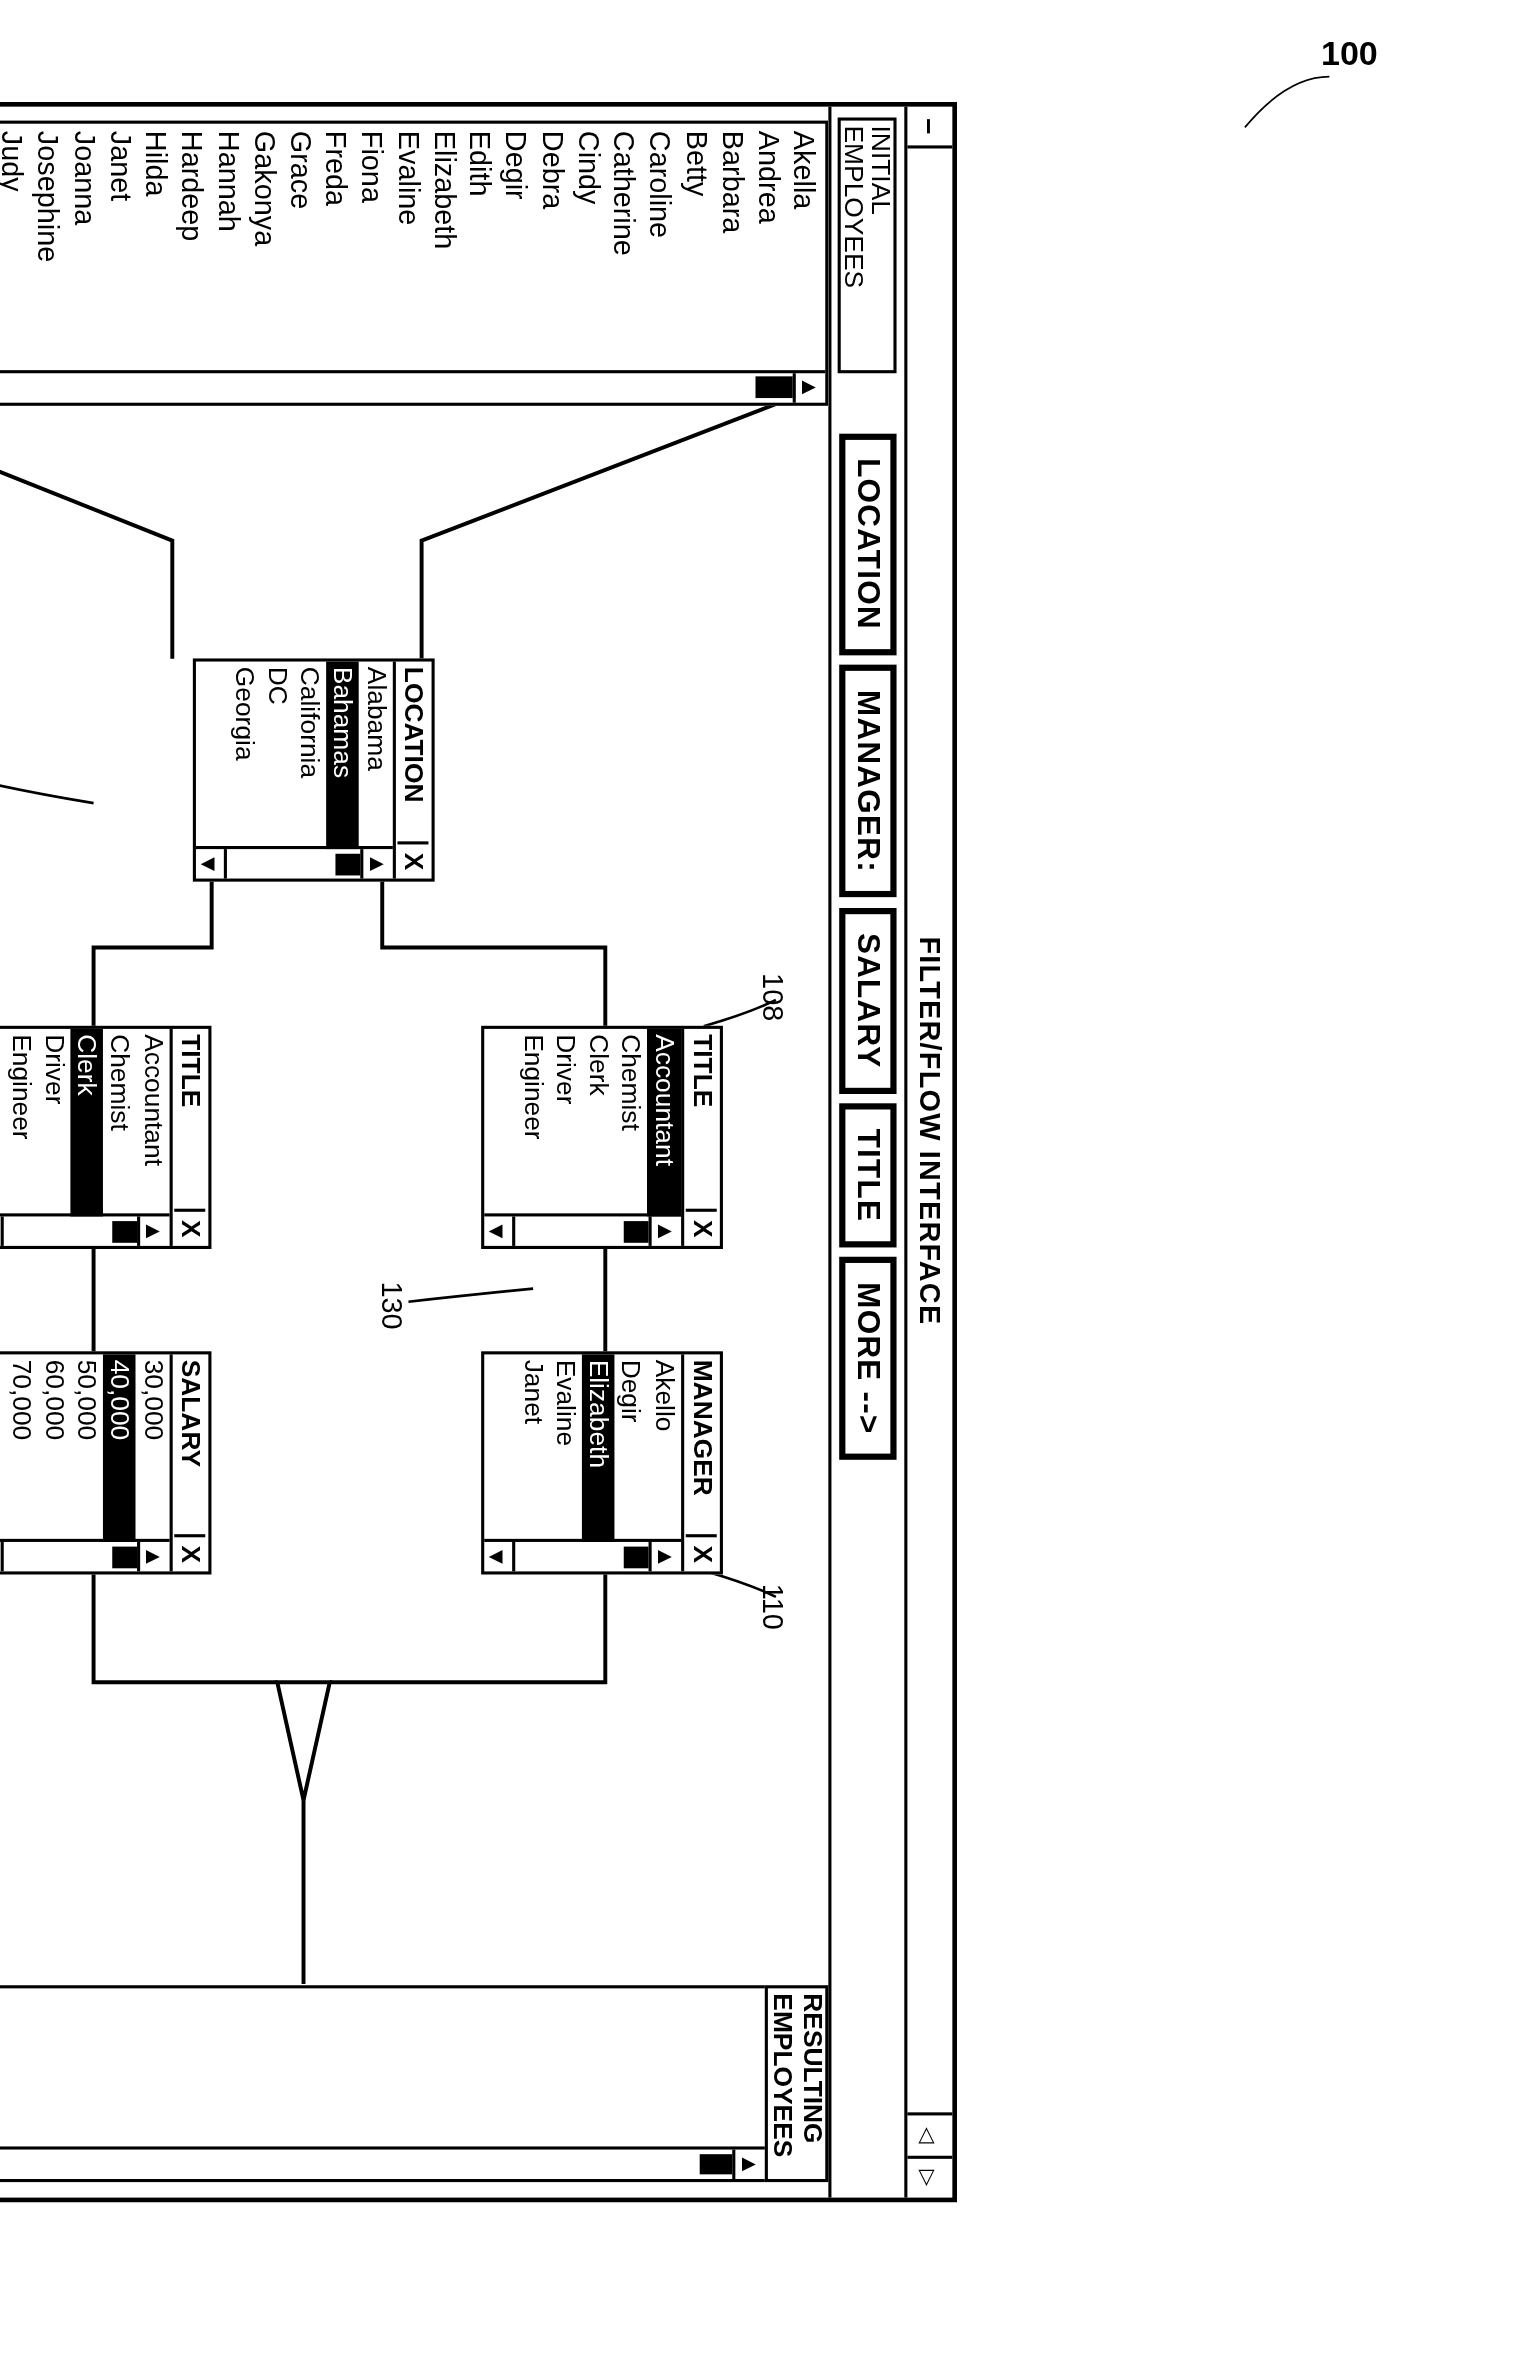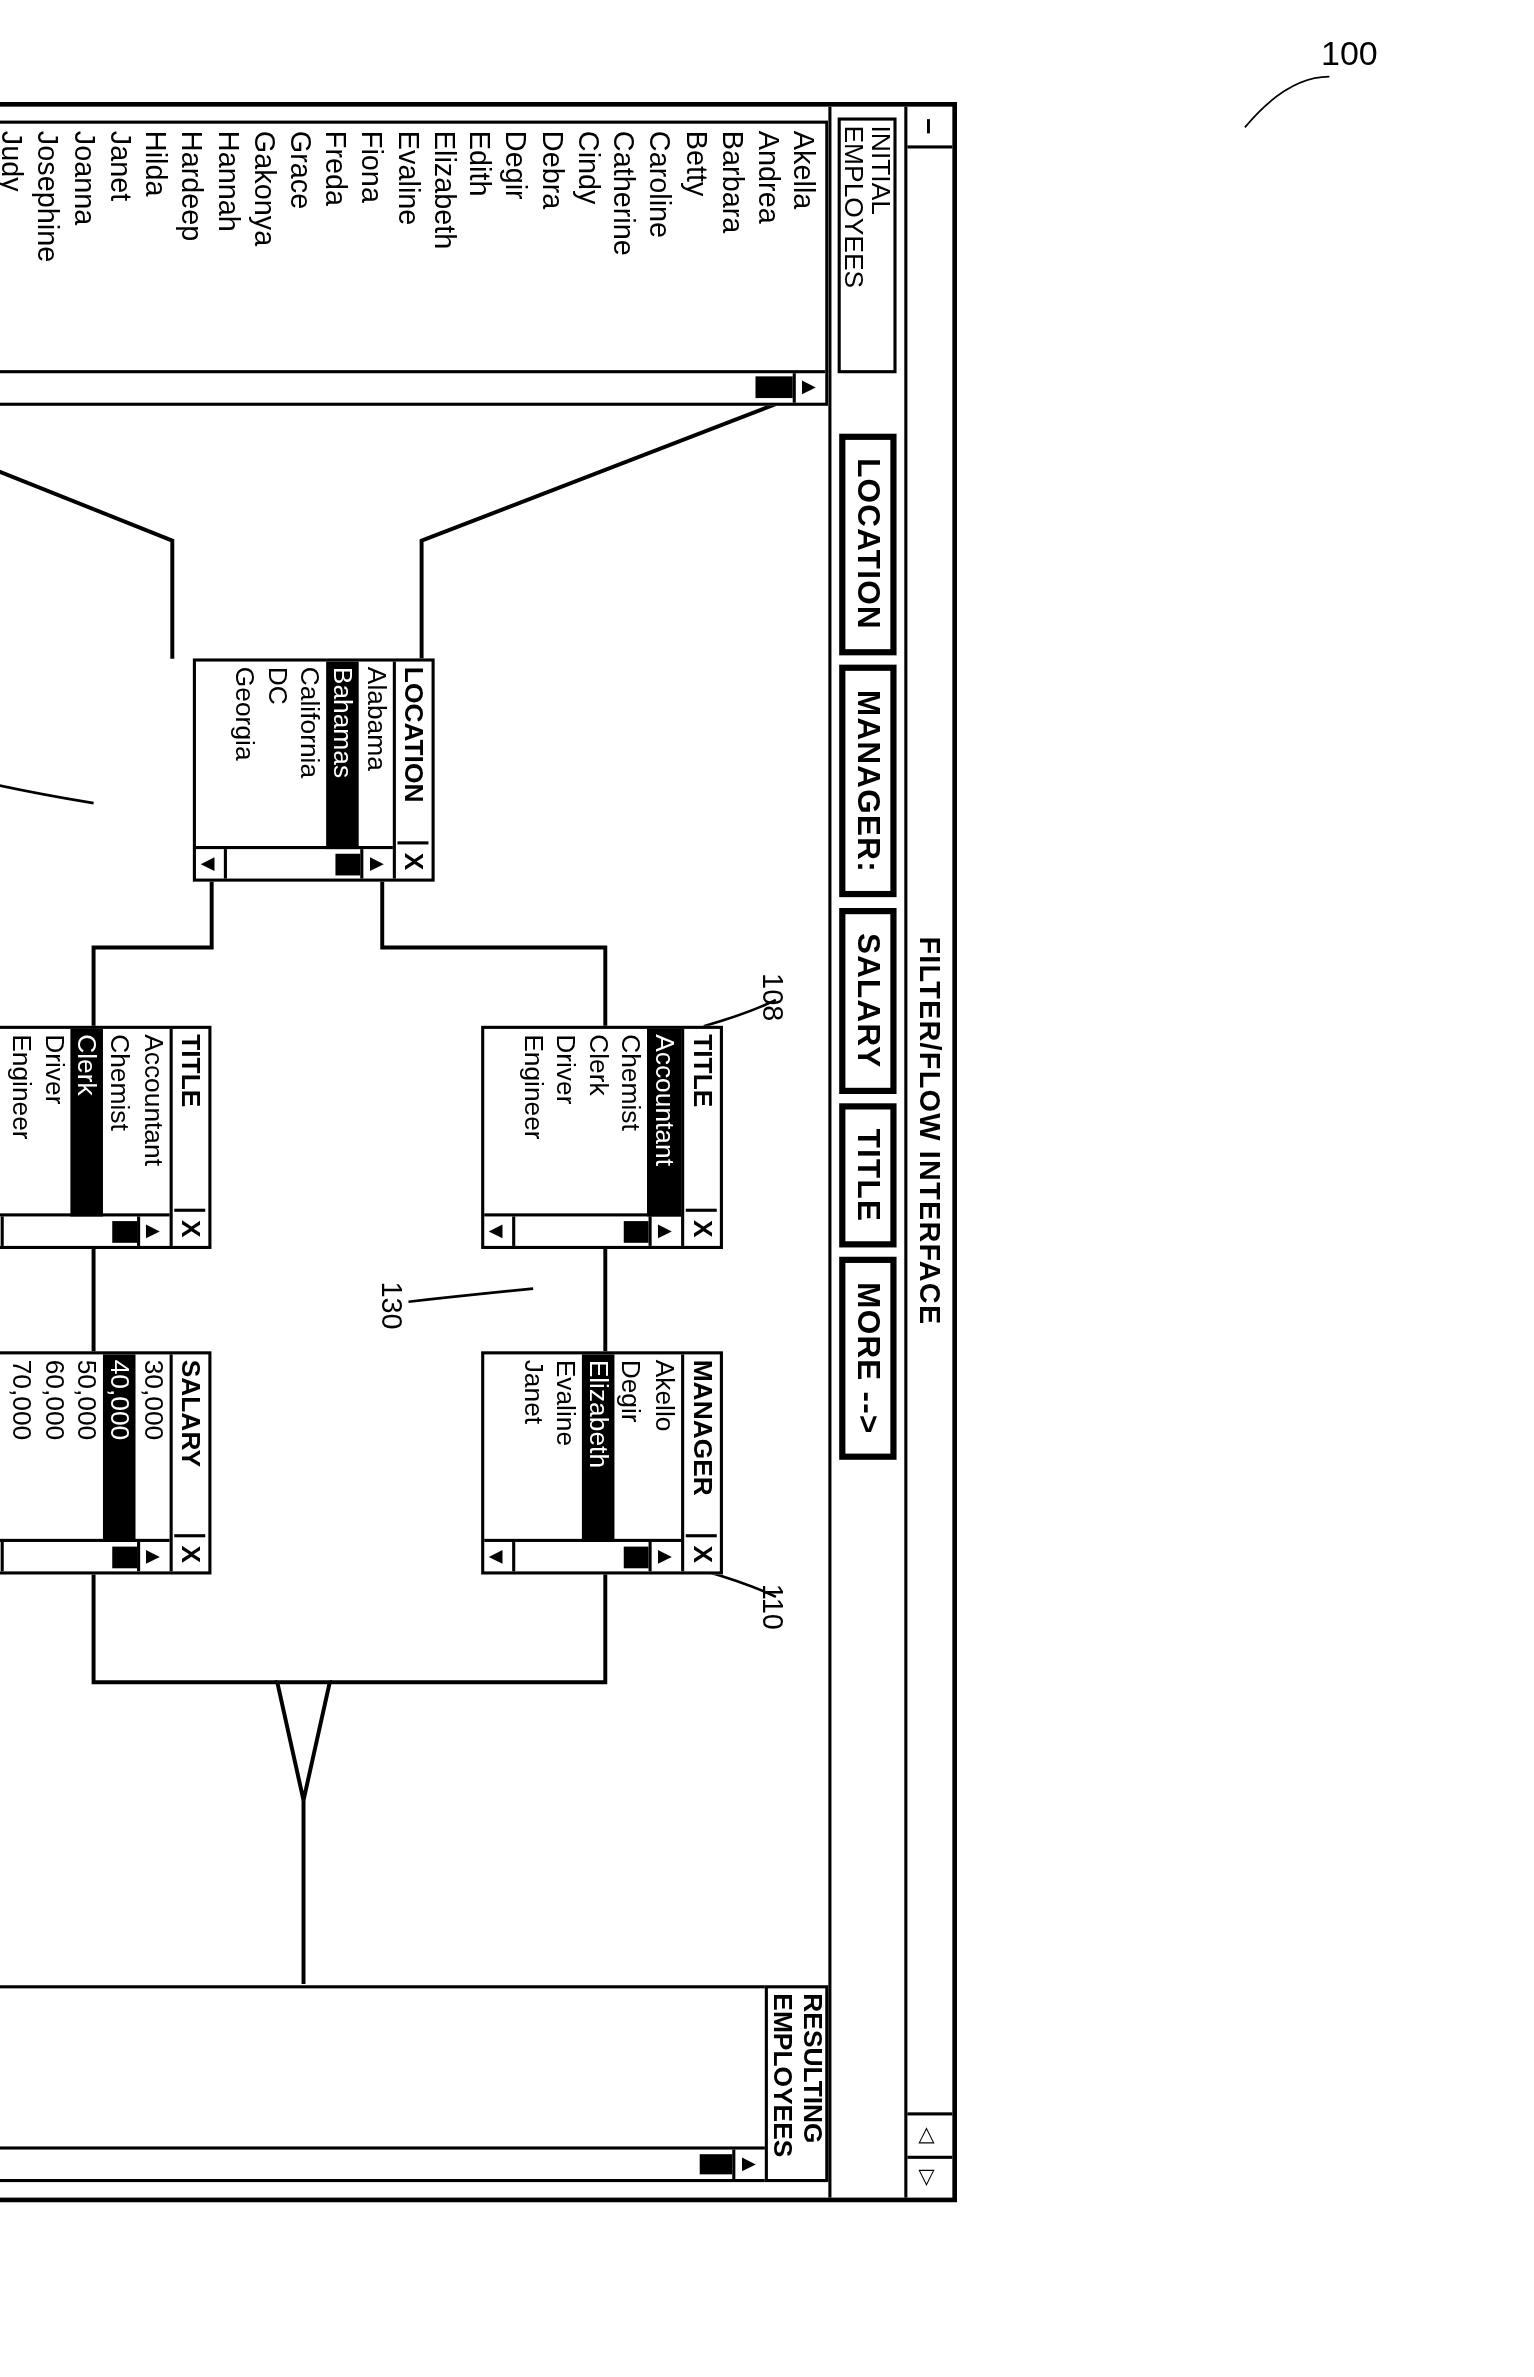--- a/index.html
+++ b/index.html
@@ -49,21 +49,21 @@
 
   .resultcol{position:absolute;right:10.2px;top:0;width:127px;}
   .resultcol .rhd{border:2.5px solid #000;font-size:17px;text-align:left;padding:0 3.4px;line-height:1.1;font-weight:600;}
   .resultcol .rbox{border:2.5px solid #000;border-top:0;height:644px;position:relative;}
 
   
   svg.pipes{position:absolute;left:0;top:0;width:100%;height:100%;pointer-events:none;}
 
   .ref{position:absolute;font-size:18.6px;font-weight:400;}
   .refline{stroke:#000;stroke-width:2;fill:none;}
-  .refnum{position:absolute;font-size:34px;}
+  .refnum{position:absolute;font-size:34px;font-weight:bold;}
 </style>
 </head>
 <body>
 
 <div class="page">
 
   <div class="refnum" style="left:1321px;top:34px;">100</div>
   <svg style="position:absolute;left:1228px;top:51px;width:169px;height:102px;" viewBox="0 0 200 120" width="169" height="102">
     <path d="M120 30 Q 70 30 20 90" class="refline"></path>
   </svg>

